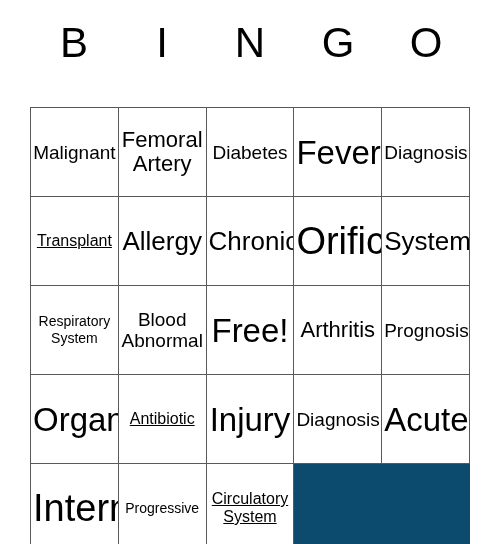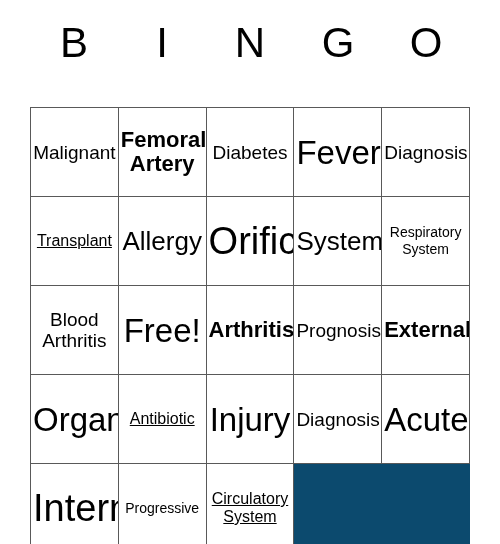--- a/index.html
+++ b/index.html
@@ -78,21 +78,21 @@
     text-align: center;
     color: #000000;
     font-weight: 400;
     white-space: pre-line;
   }
 
   
   .sz-xxl .cell-text { font-size: 33px; line-height: 35px; }
   .sz-xl  .cell-text { font-size: 38px; line-height: 32px; }
   .sz-lg  .cell-text { font-size: 26px; line-height: 28px; }
-  .sz-md  .cell-text { font-size: 22px; line-height: 24px; font-weight: bold; }
+  .sz-md  .cell-text { font-size: 22px; line-height: 24px; }
   .sz-sm  .cell-text { font-size: 19px; line-height: 21px; }
   .sz-xs  .cell-text { font-size: 16px; line-height: 18px; text-decoration: underline; }
   .sz-xxs .cell-text { font-size: 14px; line-height: 17px; }
 </style>
 </head>
 <body>
 
 <div id="card">
 
   <div id="header-row">
@@ -119,45 +119,45 @@
       </div>
       <div class="cell sz-sm">
         <span class="cell-text">Diagnosis</span>
       </div>
       <div class="cell sz-xs">
         <span class="cell-text">Transplant</span>
       </div>
       <div class="cell sz-lg">
         <span class="cell-text">Allergy</span>
       </div>
+      <div class="cell sz-lg">
+        <span class="cell-text">Chronic</span>
+      </div>
       <div class="cell sz-xl">
         <span class="cell-text">Orifice</span>
       </div>
       <div class="cell sz-lg">
         <span class="cell-text">System</span>
       </div>
       <div class="cell sz-xxs">
         <span class="cell-text">Respiratory
 System</span>
       </div>
       <div class="cell sz-sm">
         <span class="cell-text">Blood
-Arthritis</span>
+Abnormal</span>
       </div>
       <div class="cell sz-xxl">
         <span class="cell-text">Free!</span>
       </div>
       <div class="cell sz-md">
         <span class="cell-text">Arthritis</span>
       </div>
       <div class="cell sz-sm">
         <span class="cell-text">Prognosis</span>
-      </div>
-      <div class="cell sz-md">
-        <span class="cell-text">External</span>
       </div>
       <div class="cell sz-xxl">
         <span class="cell-text">Organ</span>
       </div>
       <div class="cell sz-xs">
         <span class="cell-text">Antibiotic</span>
       </div>
       <div class="cell sz-xxl">
         <span class="cell-text">Injury</span>
       </div>

